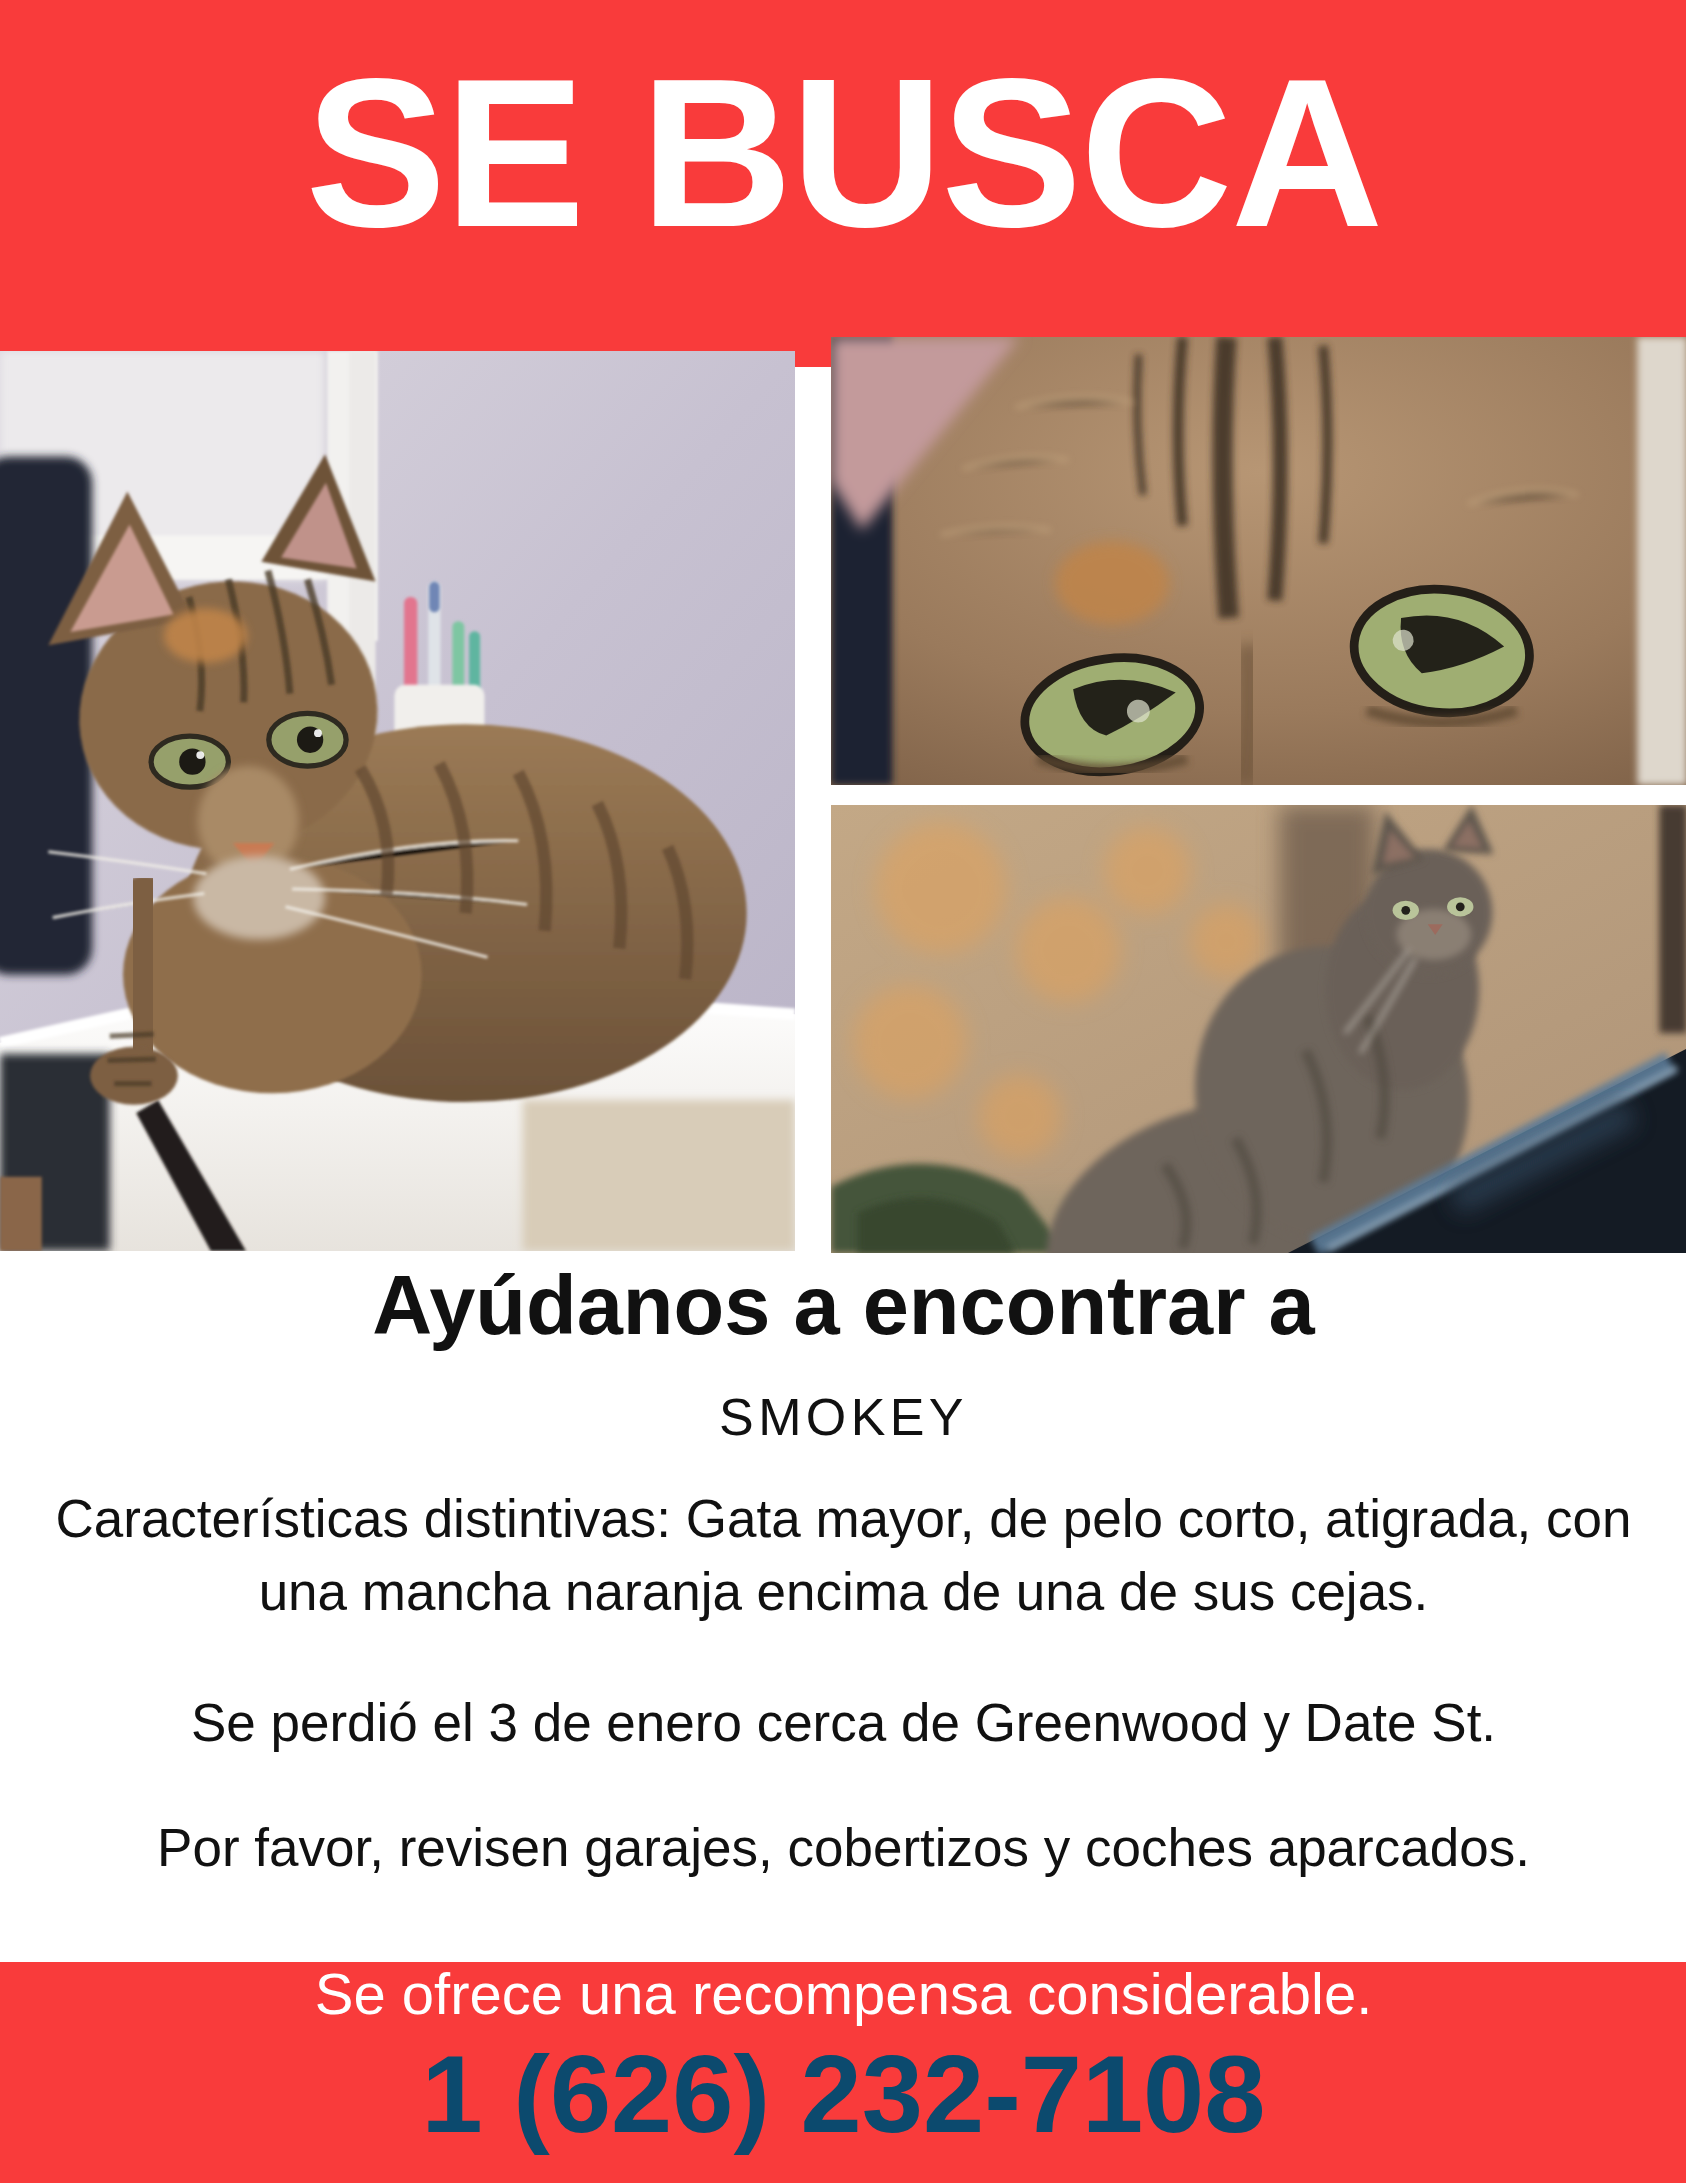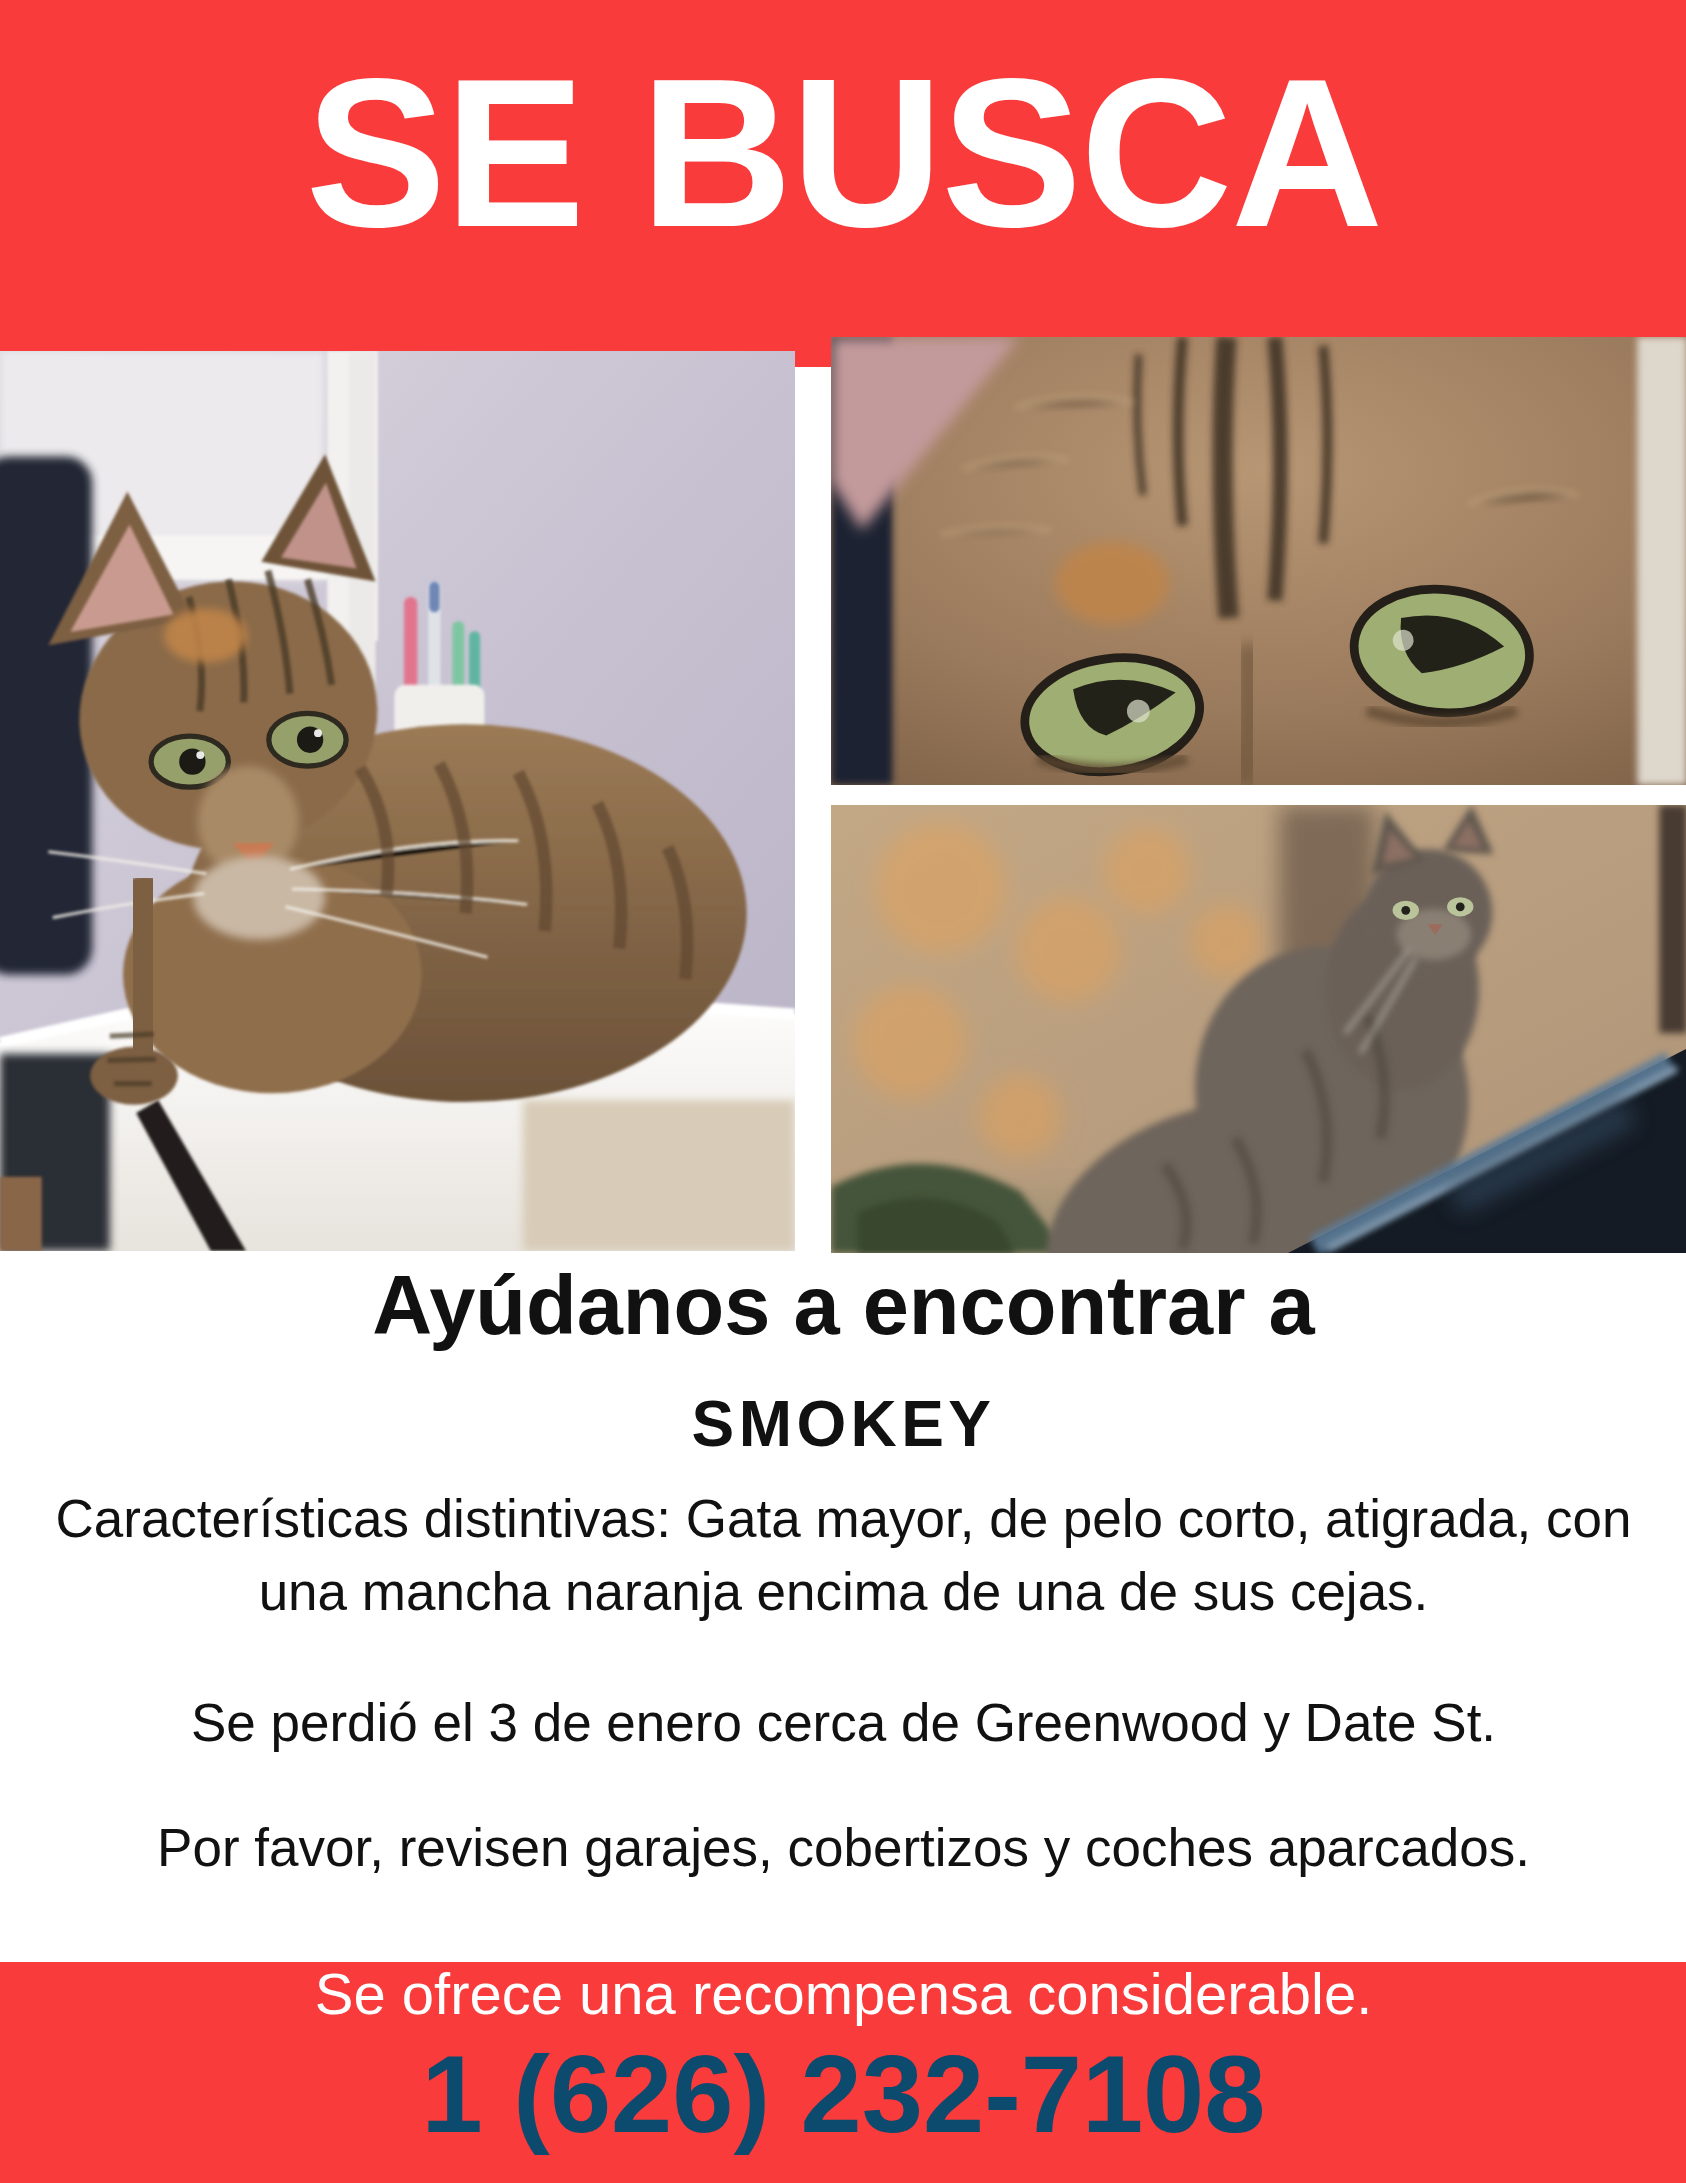--- a/index.html
+++ b/index.html
@@ -10,21 +10,21 @@
   .banner.bottom{top:1962px;height:221px;}
   .poster-title{position:absolute;top:48px;left:0;right:0;text-align:center;
      color:#ffffff;font-weight:700;font-size:211px;line-height:1;letter-spacing:-1.8px;white-space:nowrap;}
   .photo{position:absolute;overflow:hidden;background:#cfcad6;}
   .photo svg{display:block;width:100%;height:100%;}
   .photo-left{left:0;top:351px;width:795px;height:900px;}
   .photo-eyes{left:831px;top:337px;width:856px;height:448px;}
   .photo-car{left:831px;top:805px;width:856px;height:448px;}
   .txt{position:absolute;left:0;right:0;text-align:center;color:#111111;}
   .help-line{top:1260px;font-size:83px;font-weight:700;line-height:1.1;white-space:nowrap;}
-  .pet-name{top:1387px;font-size:64px;font-weight:700;letter-spacing:4.4px;white-space:nowrap;}
+  .pet-name{top:1387px;font-size:52px;font-weight:400;letter-spacing:4.4px;white-space:nowrap;}
   .description{top:1483px;left:53px;right:auto;width:1581px;font-size:53px;line-height:1.37;}
   .lost-line{top:1692px;font-size:53px;white-space:nowrap;}
   .request-line{top:1817px;font-size:53px;white-space:nowrap;}
   .reward-line{top:1959px;font-size:58px;color:#ffffff;line-height:1.2;white-space:nowrap;}
   .phone{top:2033px;font-size:110px;font-weight:700;color:#0c4a6e;line-height:1.1;white-space:nowrap;}
 </style>
 </head>
 <body>
 
 <div class="poster">

